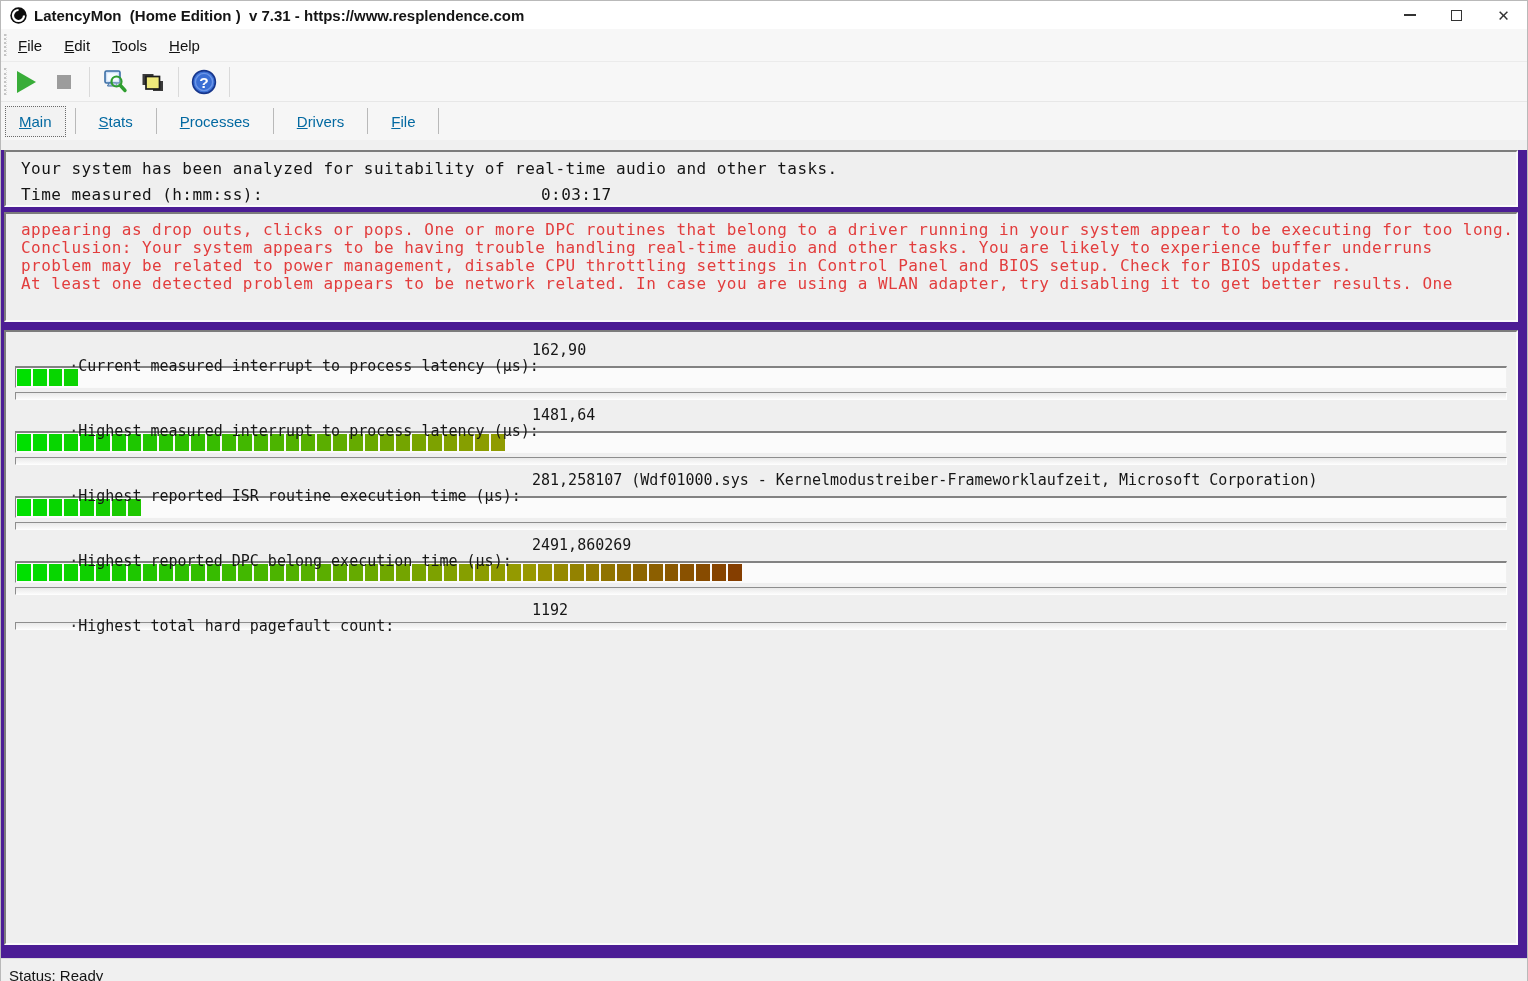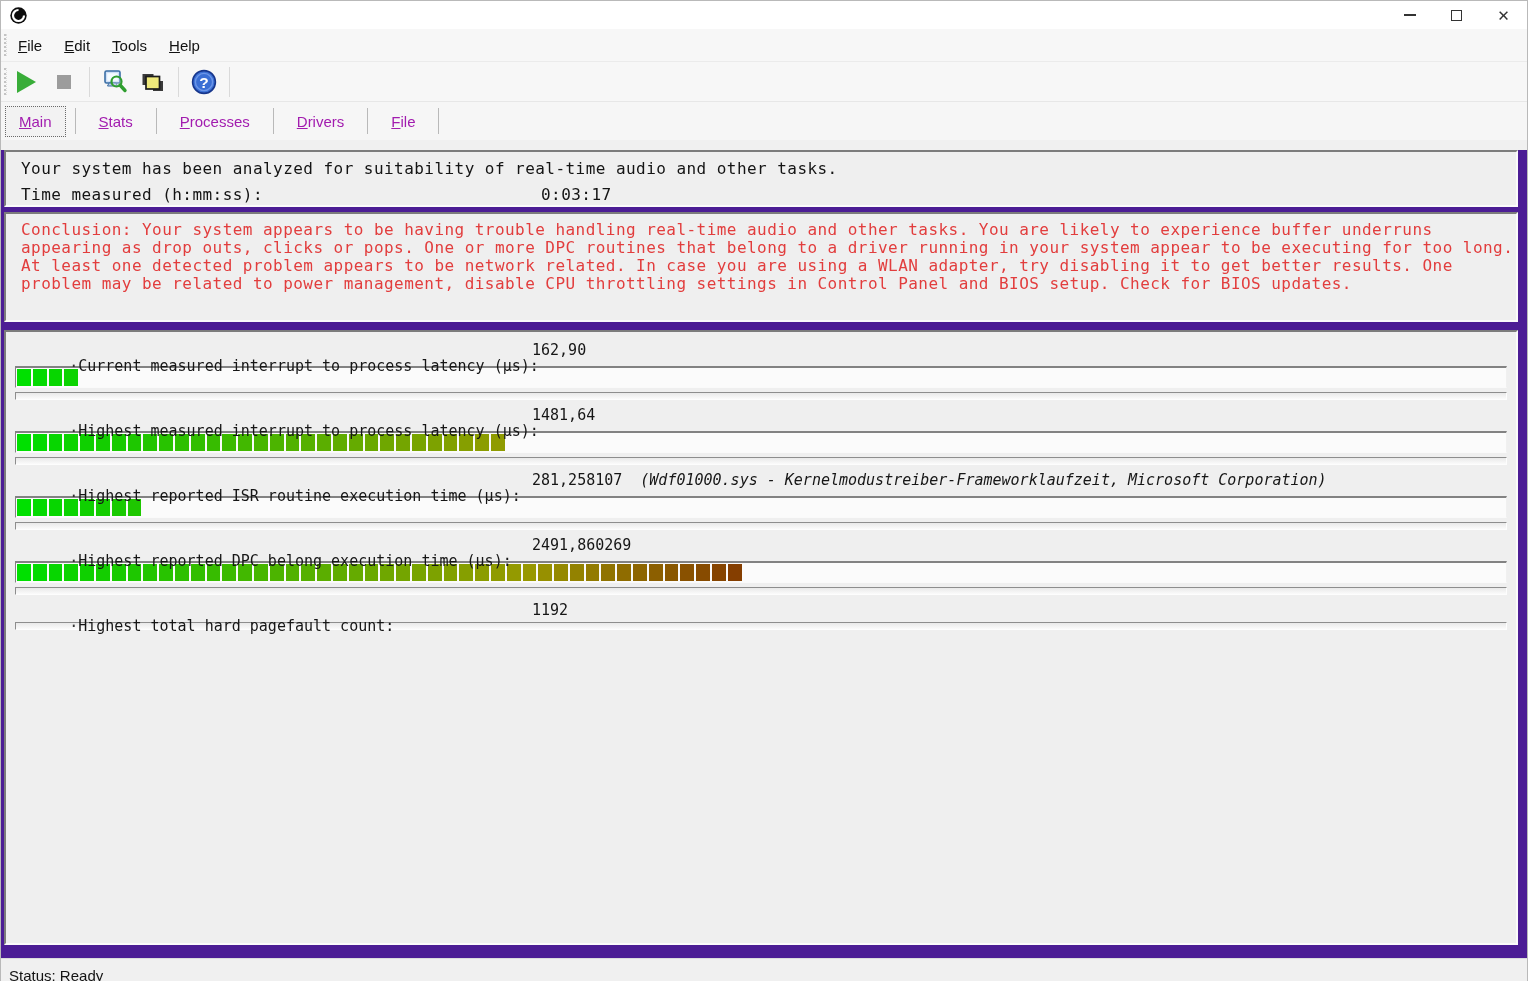--- a/index.html
+++ b/index.html
@@ -25,21 +25,21 @@
 
   
   .toolbar { height:40px; background:#f7f7f7; display:flex; align-items:center; border-bottom:1px solid #e7e7e7; }
   .tbtn { width:36px; height:34px; display:flex; align-items:center; justify-content:center; margin:0 1px; }
   .tsep { width:1px; height:30px; background:#dadada; margin:0 6px; }
   .play-shape { width:0; height:0; border-left:19px solid #39ad39; border-top:11px solid transparent; border-bottom:11px solid transparent; }
   .stop-shape { width:14px; height:14px; background:#9c9c9c; }
 
   
   .tabbar { height:38px; background:#f6f6f6; display:flex; align-items:center; }
-  .tab { display:flex; align-items:center; padding:6px 13px; margin:0 4px; font-size:15px; color:#a21caf; border:1px solid transparent; }
+  .tab { display:flex; align-items:center; padding:6px 13px; margin:0 4px; font-size:15px; color:#0369a1; border:1px solid transparent; }
   .tab.active { border:1px dotted #6a6a6a; background:#f2f2f2; margin-left:4px; }
   .tab-label { display:inline-block; }
   .tabsep { width:1px; height:26px; background:#b9b9b9; margin:0 5px; }
 
   
   .content { position:relative; height:808px; background:#4c1d95; }
   .panel { margin:0 11px 0 3px; width:1514px; background:#efefef;
            border:2px solid; border-color:#7c7c7c #fbfbfb #fbfbfb #7c7c7c; position:relative; }
   .mono16 { font-family:"DejaVu Sans Mono", monospace; font-size:16px; letter-spacing:0.45px; color:#141414; }
   .mono15 { font-family:"DejaVu Sans Mono", monospace; font-size:15px; color:#161616; }
@@ -49,21 +49,21 @@
   .info-value { position:absolute; left:520px; top:0; }
 
   .conclusion-panel { margin-top:5px; height:110px; padding:7px 0 0 15px; }
   .conclusion-line { line-height:18px; white-space:pre; }
 
   .meters-panel { margin-top:8px; height:615px; padding-top:10px; }
   .meter-row { margin:0 9px 7px 9px; }
   .m-label { position:relative; height:16px; line-height:16px; white-space:pre; }
   .m-dot { color:#333; }
   .m-valwrap { position:absolute; left:517px; top:0; display:flex; }
-  .m-detail { margin-left:18px;font-style:italic; }
+  .m-detail { margin-left:9px; }
   .m-bar { margin-top:8px; height:22px; background:#fbfbfb; display:flex; gap:2px; padding:1px;
            border:1px solid; border-top-width:2px; border-color:#828282 #f0f0f0 #fafafa #828282; }
   .m-bar i { flex:0 0 13.8px; height:100%; }
   .m-thin { margin-top:4px; height:8px; background:linear-gradient(#e9e9e9,#fbfbfb);
             border:1px solid; border-color:#8d8d8d #fdfdfd #fdfdfd #8d8d8d; }
 
   
   .statusbar { height:33px; background:#f0f0f0; border-top:1px solid #dcdcdc; display:flex; align-items:center; }
   .status-text { margin-left:8px; font-size:15px; color:#141414; }
 </style>
@@ -72,20 +72,21 @@
 
 <div class="window">
 
   <div class="titlebar">
     <div class="app-icon">
       <svg viewBox="0 0 17 17" width="17" height="17">
         <circle cx="8.5" cy="8.5" r="8.2" fill="#0d0d0d"></circle>
         <path d="M 8.5 3 A 5.5 5.5 0 1 0 14 8.5" fill="none" stroke="#ffffff" stroke-width="2.2"></path>
       </svg>
     </div>
+    <span class="title-text">LatencyMon  (Home Edition )  v 7.31 - https://www.resplendence.com</span>
     <div class="wincontrols">
       <div class="wc">
           <span class="glyph-min"></span>
         </div>
       <div class="wc">
           <span class="glyph-max"></span>
         </div>
       <div class="wc">
           <span class="glyph-close">✕</span>
         </div>
@@ -165,24 +166,24 @@
       <div class="info-row">
         <span>Your system has been analyzed for suitability of real-time audio and other tasks.</span>
       </div>
       <div class="info-row">
         <span>Time measured (h:mm:ss):</span>
         <span class="info-value">0:03:17</span>
       </div>
     </div>
 
     <div class="panel conclusion-panel mono16">
+      <div class="conclusion-line" style="color: rgb(226, 61, 61);">appearing as drop outs, clicks or pops. One or more DPC routines that belong to a driver running in your system appear to be executing for too long.</div>
       <div class="conclusion-line" style="color: rgb(226, 61, 61);">Conclusion: Your system appears to be having trouble handling real-time audio and other tasks. You are likely to experience buffer underruns</div>
-      <div class="conclusion-line" style="color: rgb(226, 61, 61);">appearing as drop outs, clicks or pops. One or more DPC routines that belong to a driver running in your system appear to be executing for too long.</div>
+      <div class="conclusion-line" style="color: rgb(226, 61, 61);">problem may be related to power management, disable CPU throttling settings in Control Panel and BIOS setup. Check for BIOS updates.</div>
       <div class="conclusion-line" style="color: rgb(226, 61, 61);">At least one detected problem appears to be network related. In case you are using a WLAN adapter, try disabling it to get better results. One</div>
-      <div class="conclusion-line" style="color: rgb(226, 61, 61);">problem may be related to power management, disable CPU throttling settings in Control Panel and BIOS setup. Check for BIOS updates.</div>
     </div>
 
     <div class="panel meters-panel">
   <div class="meter-row">
     <div class="m-label mono15">
       <span class="m-dot">·</span><span class="m-label-text">Current measured interrupt to process latency (µs):</span>
       <span class="m-valwrap">
         <span class="m-value">162,90</span>
         <span class="m-detail"></span>
       </span>

